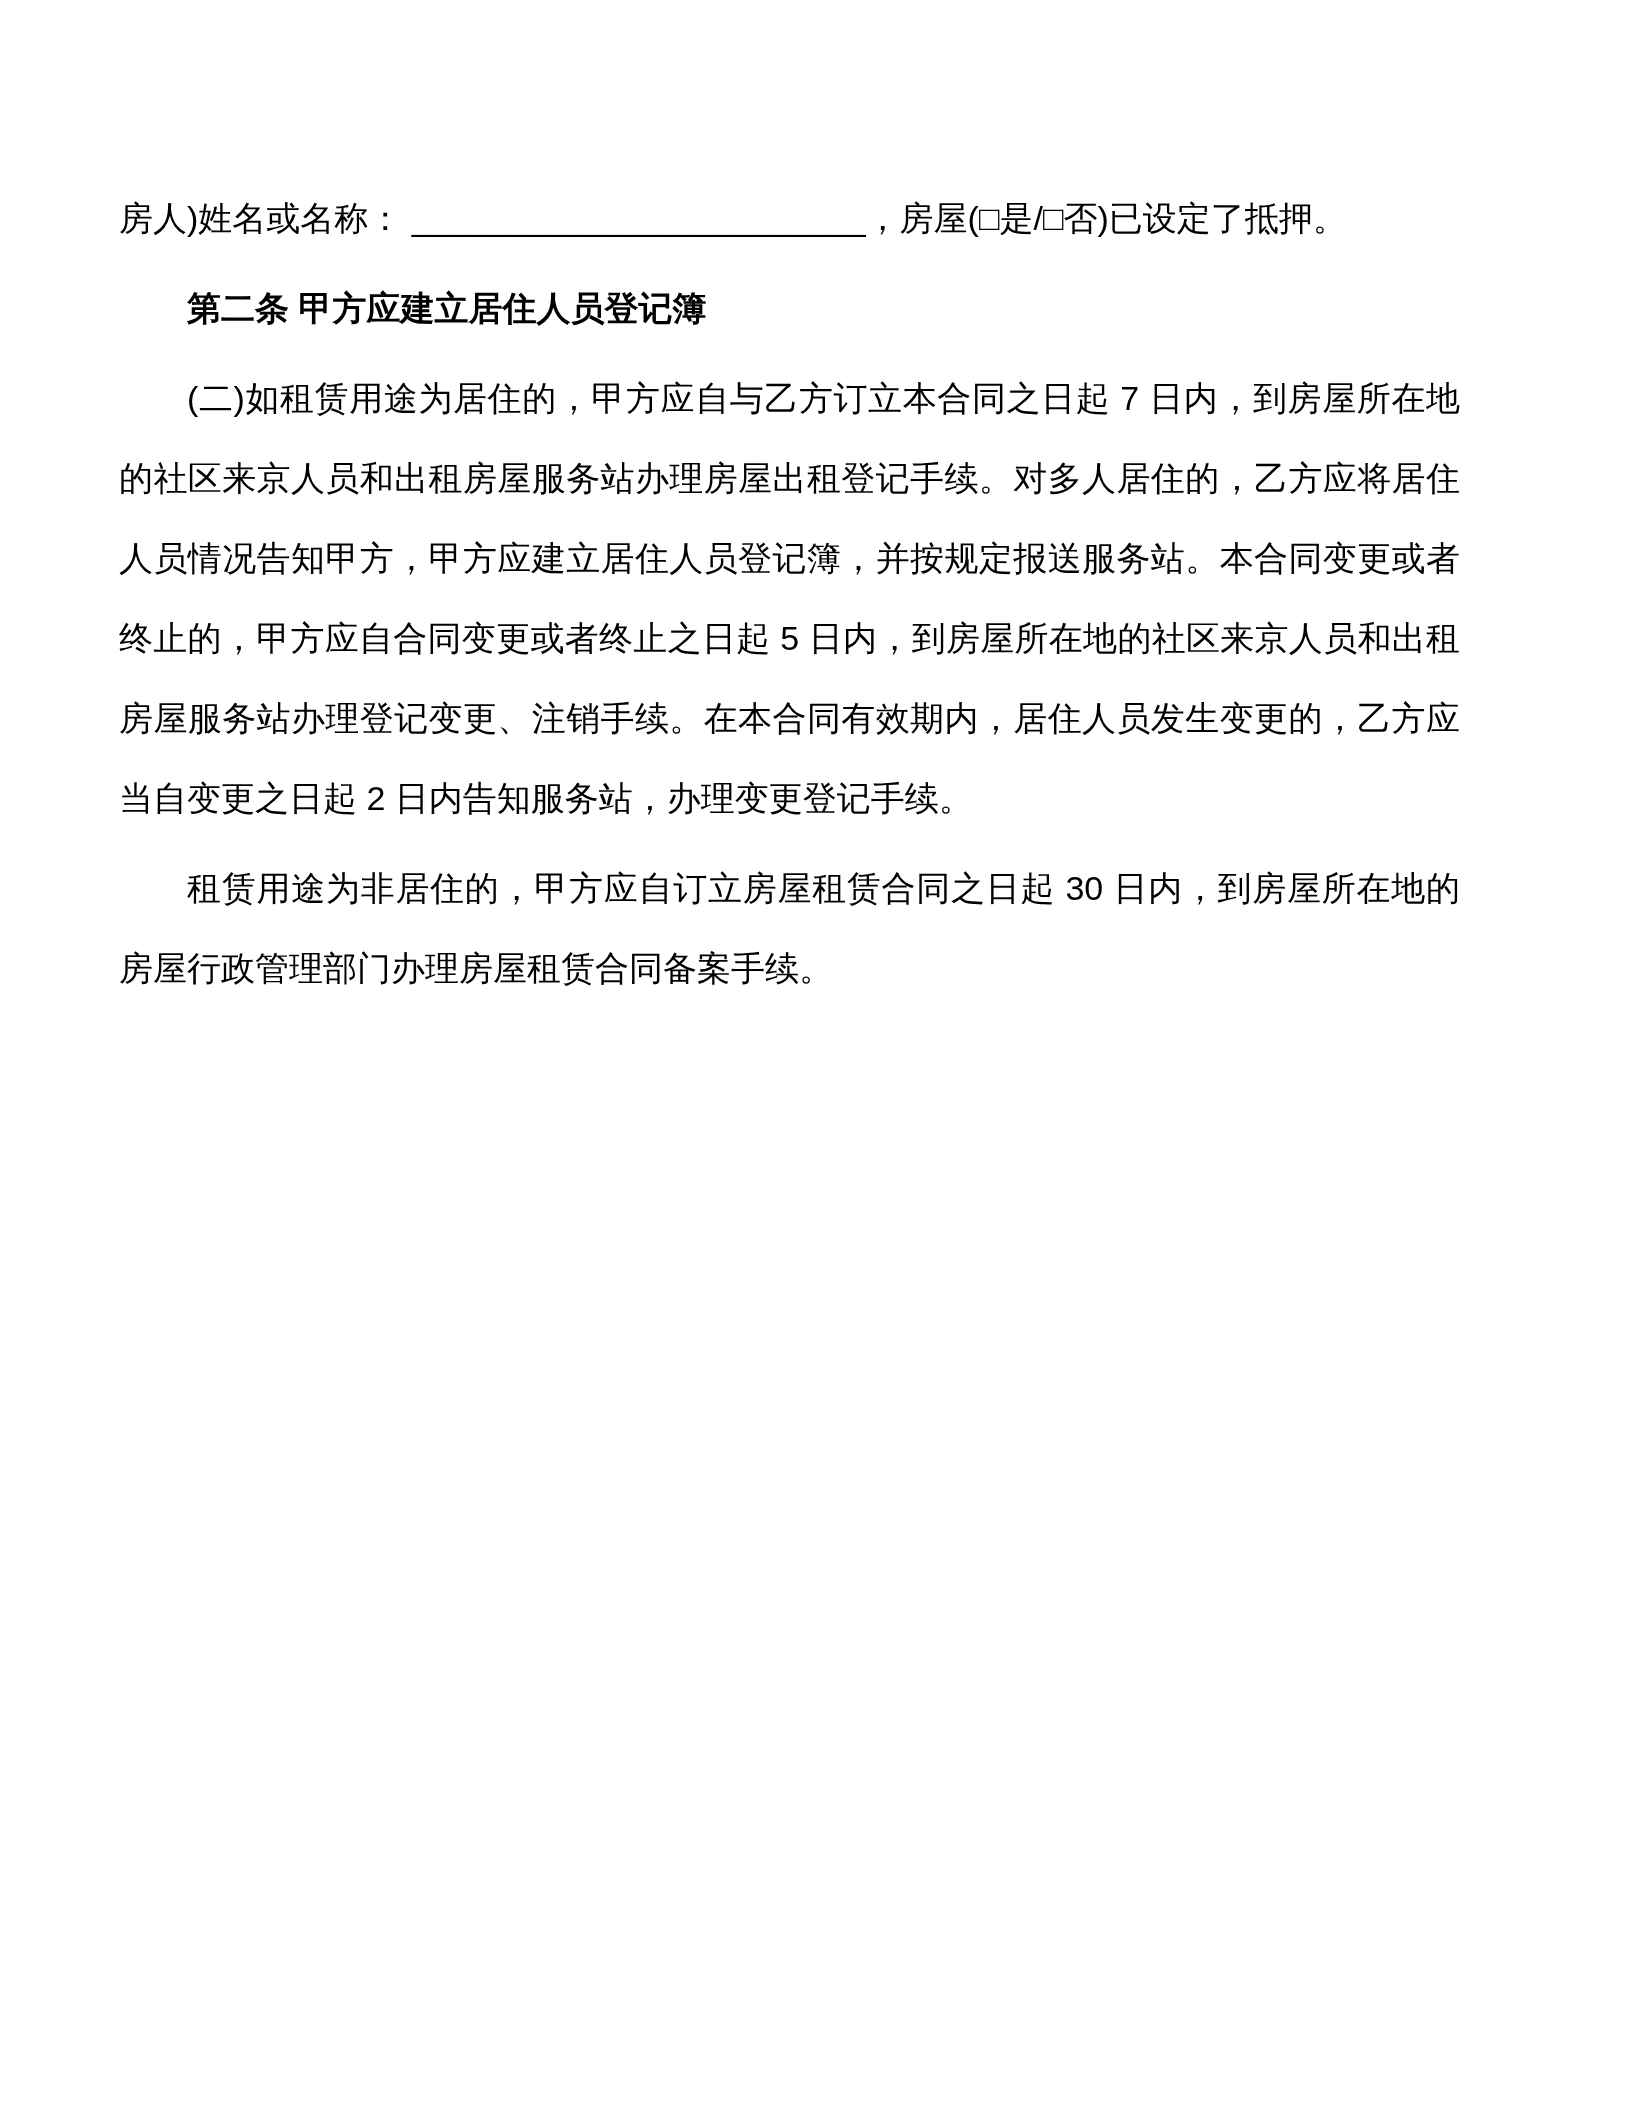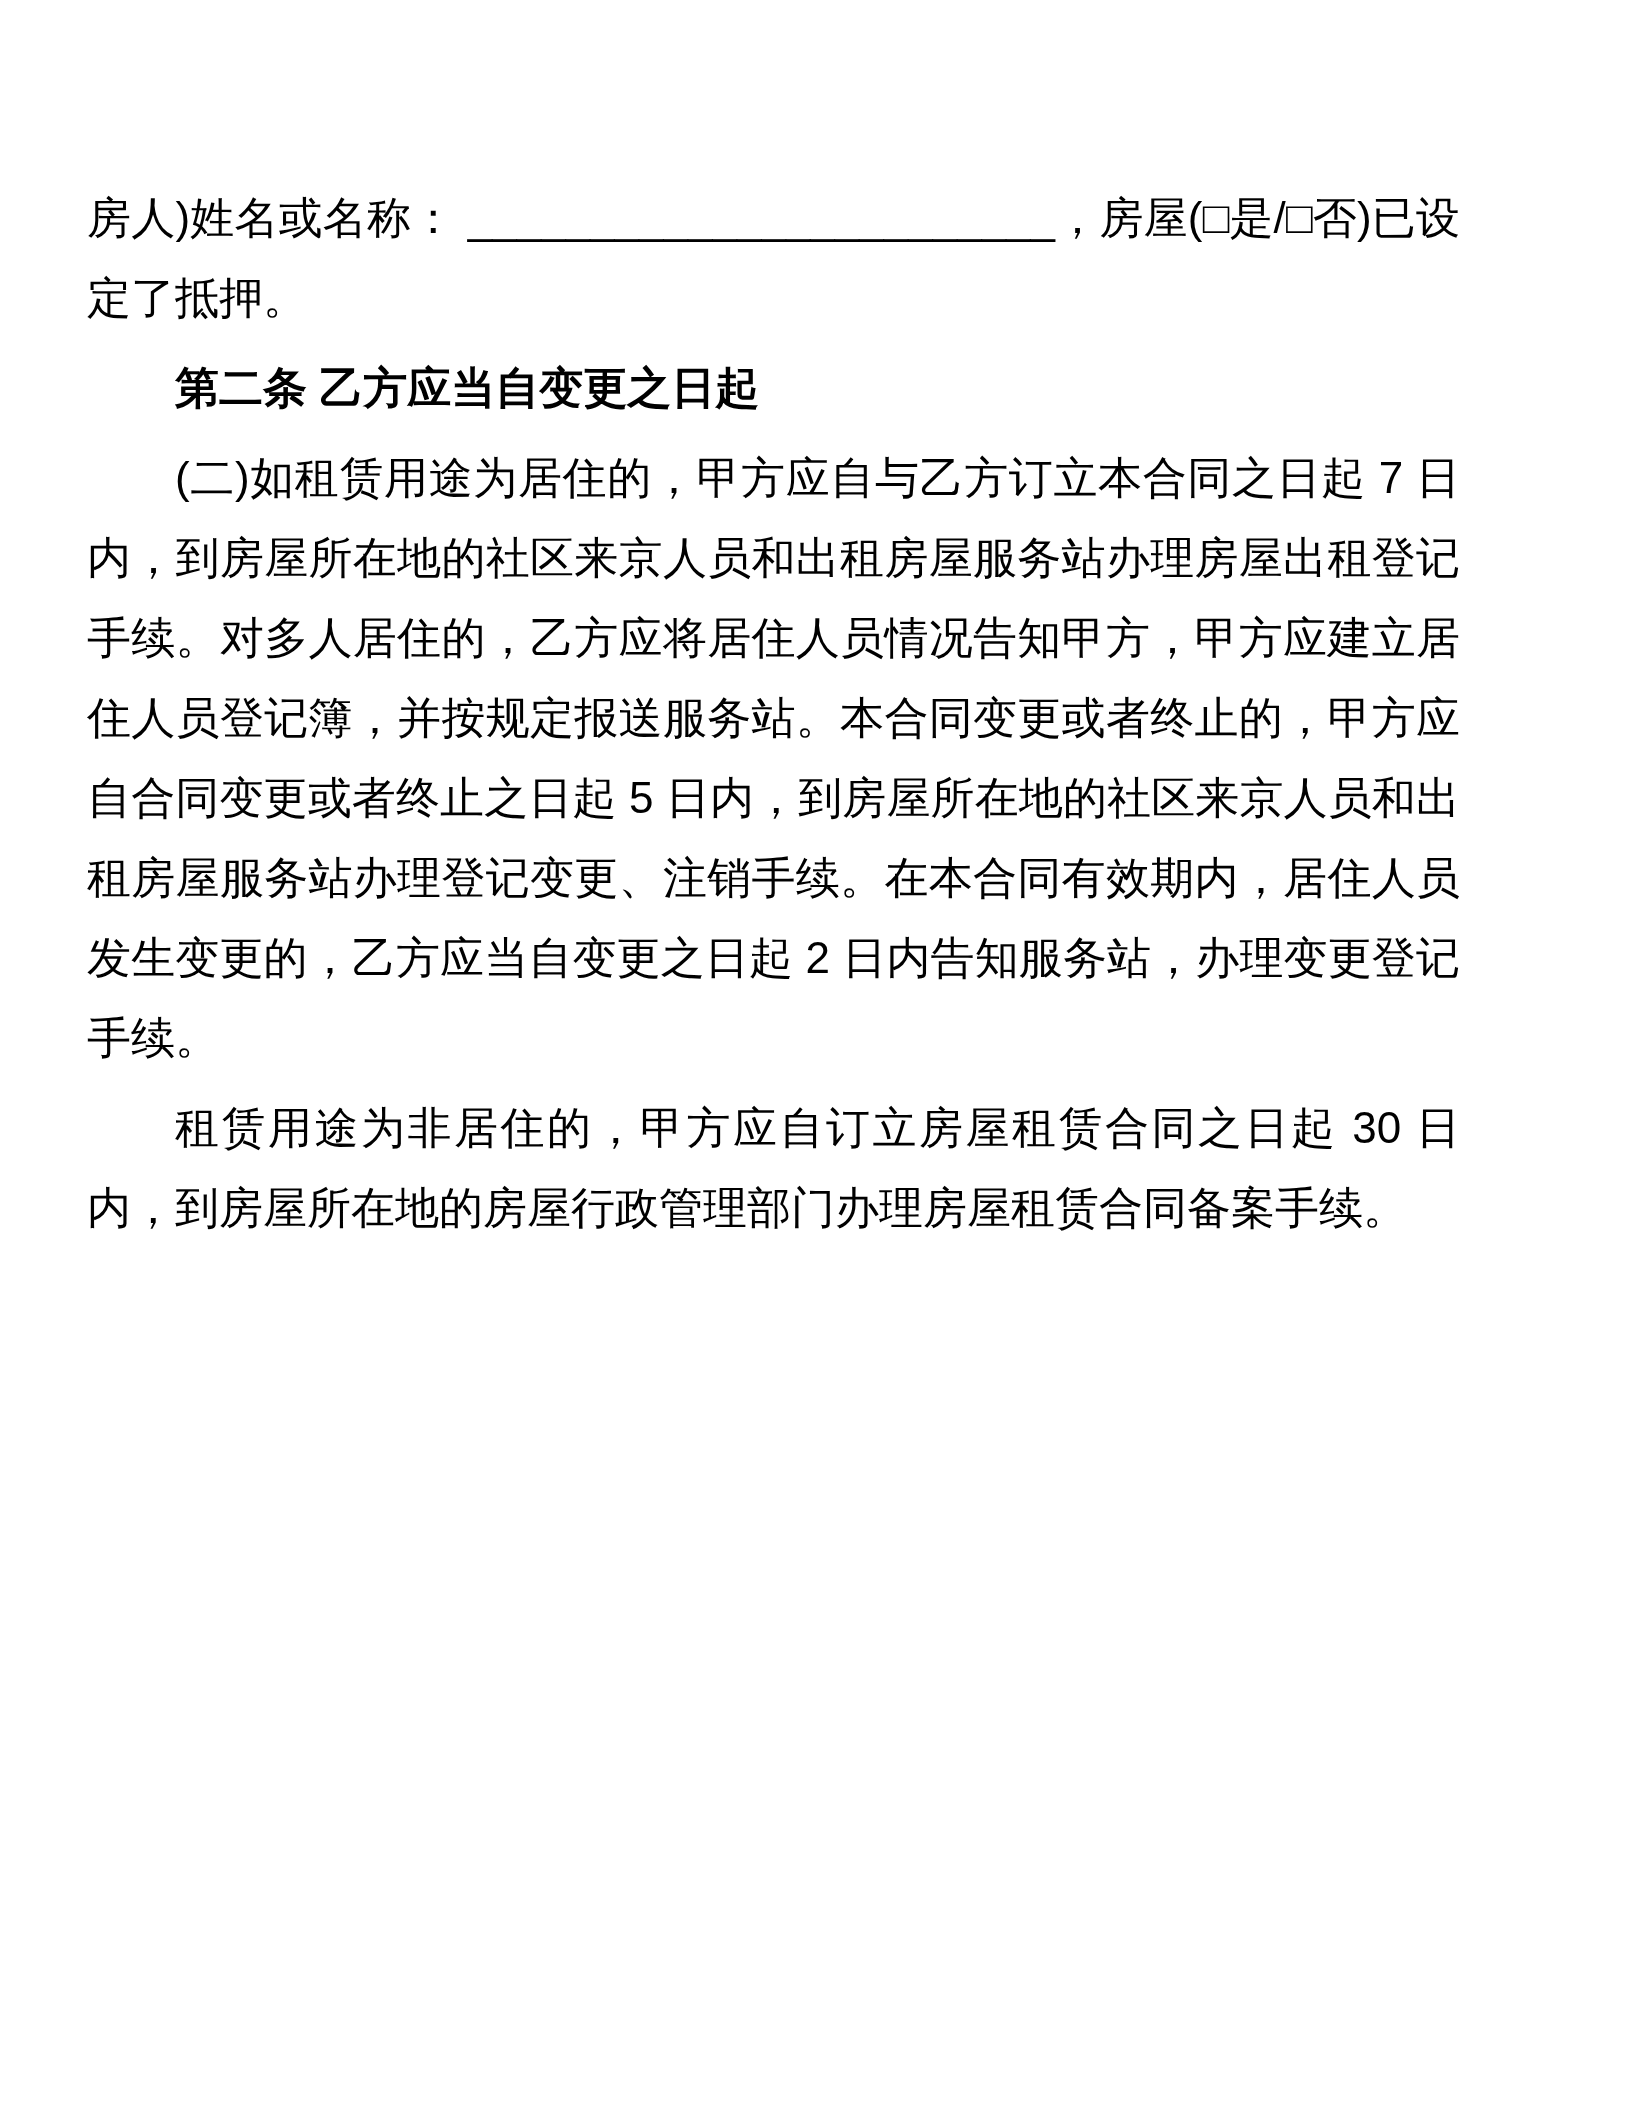--- a/index.html
+++ b/index.html
@@ -7,23 +7,23 @@
     padding: 0;
     background: var(--page-bg, #ffffff);
   }
   .page {
     position: relative;
     width: 1632px;
     height: 2112px;
     box-sizing: border-box;
     background: var(--page-bg, #ffffff);
     color: var(--text-color, #000000);
-    padding: 168px 172px 100px 87px;
+    padding: 168px 172px 100px 119px;
     font-family: "Liberation Sans", "DejaVu Sans", sans-serif;
-    font-size: 44px;
+    font-size: 34px;
     line-height: 80px;
     text-align: justify;
     overflow: hidden;
   }
   .page p {
     margin: 10px 0;
     word-break: break-all;
     overflow-wrap: break-word;
   }
   .page p.indent {
@@ -33,20 +33,20 @@
     font-weight: bold;
     text-align: left;
   }
 </style>
 </head>
 <body>
 
 <div class="page">
   <p class="body">房人)姓名或名称： ________________________，房屋(□是/□否)已设定了抵押。</p>
 
-  <p class="heading indent">第二条 乙方应当自变更之日起</p>
+  <p class="heading indent">第二条 甲方应建立居住人员登记簿</p>
 
 
   <p class="body indent">(二)如租赁用途为居住的，甲方应自与乙方订立本合同之日起 7 日内，到房屋所在地的社区来京人员和出租房屋服务站办理房屋出租登记手续。对多人居住的，乙方应将居住人员情况告知甲方，甲方应建立居住人员登记簿，并按规定报送服务站。本合同变更或者终止的，甲方应自合同变更或者终止之日起 5 日内，到房屋所在地的社区来京人员和出租房屋服务站办理登记变更、注销手续。在本合同有效期内，居住人员发生变更的，乙方应当自变更之日起 2 日内告知服务站，办理变更登记手续。</p>
 
 
   <p class="body indent">租赁用途为非居住的，甲方应自订立房屋租赁合同之日起 30 日内，到房屋所在地的房屋行政管理部门办理房屋租赁合同备案手续。</p>
 </div>
 
 </body></html>

